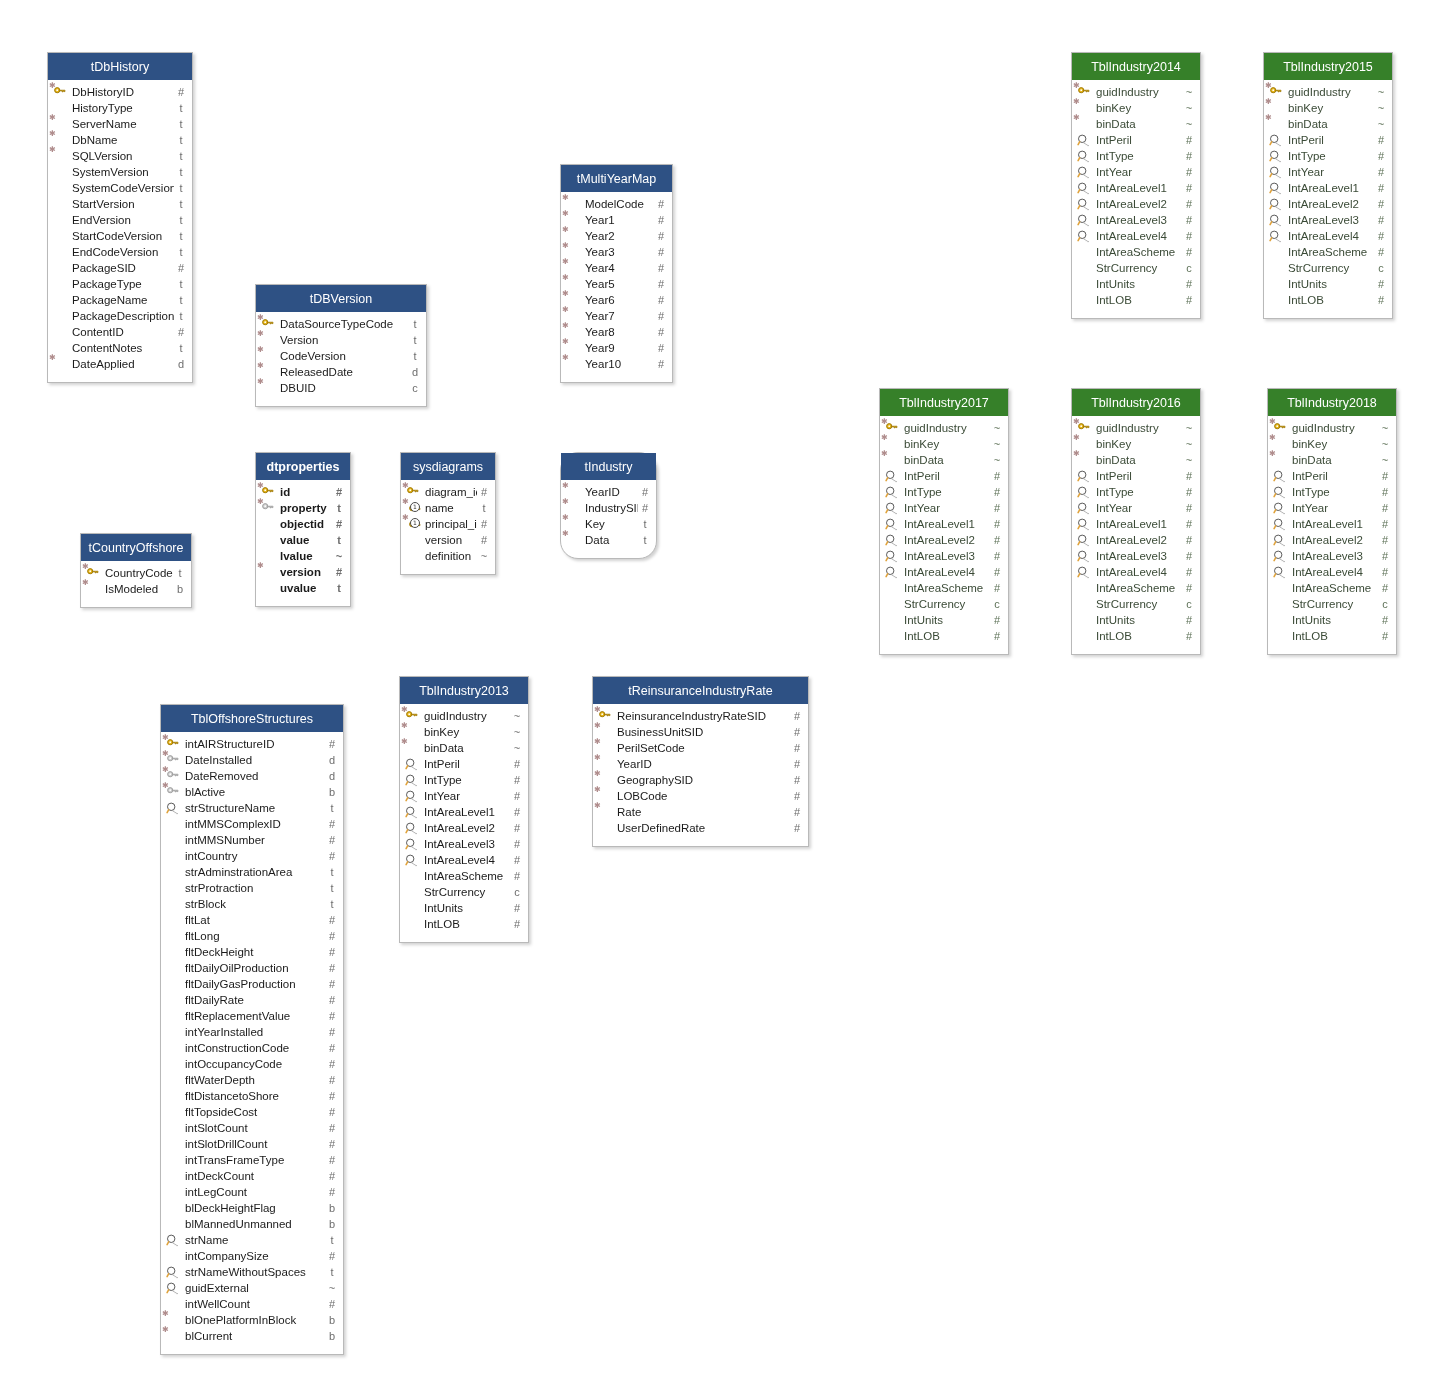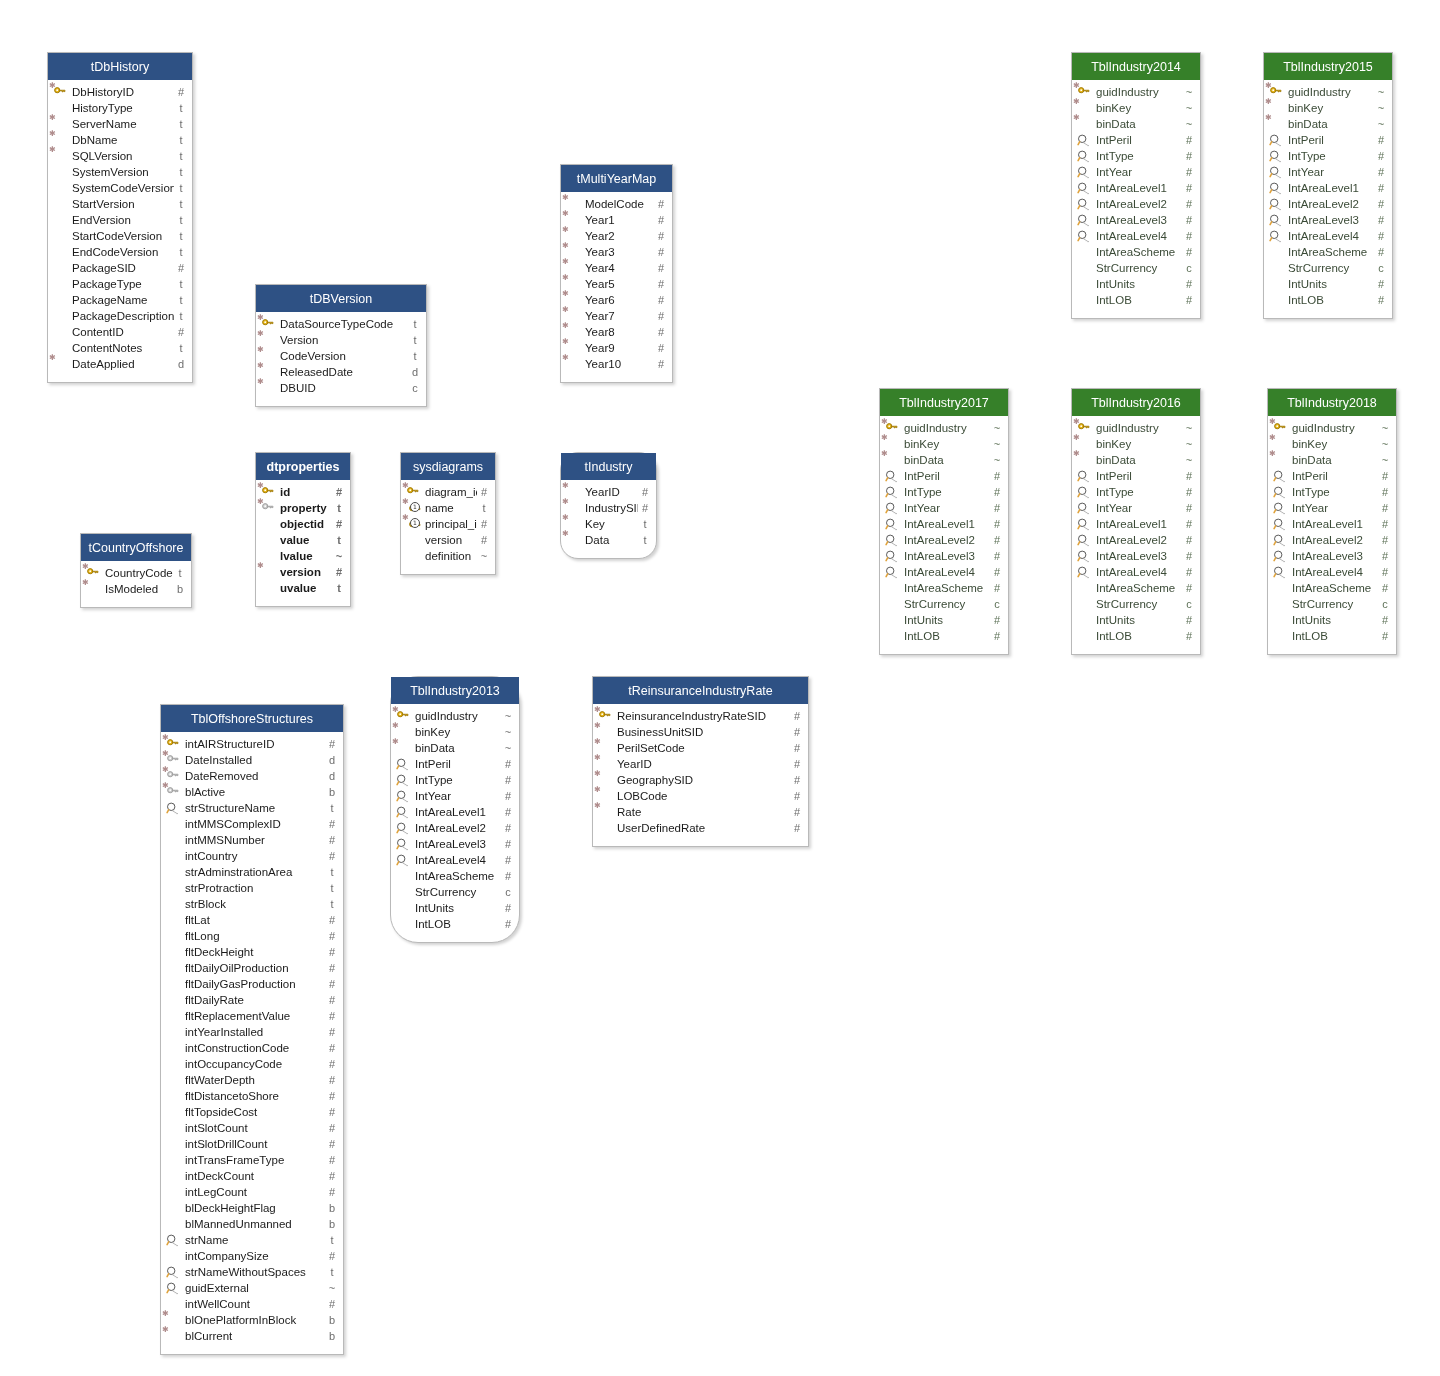--- a/index.html
+++ b/index.html
@@ -847,21 +847,21 @@
           <span class="icon-cell">
             <span class="ic-wrap">
               <span class="star">✱</span>
             </span>
           </span>
           <span class="col-name">blCurrent</span>
           <span class="col-type">b</span>
         </div>
       </div>
     </div>
-    <div class="entity blue" style="left: 390px; top: 676px; width: 130px; border-radius: 28px;">
+    <div class="entity blue" style="left: 399px; top: 676px; width: 130px;">
       <div class="entity-header">TblIndustry2013</div>
       <div class="entity-body">
         <div class="row">
           <span class="icon-cell">
             <span class="ic-wrap">
               <span class="star">✱</span>
               <svg width="12" height="11" viewBox="0 0 12 11">
                 <circle cx="3.2" cy="4.2" r="2.6" fill="#e8b71a" stroke="#9a7300" stroke-width="0.9"></circle>
                 <circle cx="3.2" cy="4.2" r="0.9" fill="#ffffff"></circle>
                 <path d="M5.4 4.2 L11 4.2 L11 5.6 L9.9 5.6 L9.9 4.9 L9.1 4.9 L9.1 5.9 L8.2 5.9 L8.2 4.9 L5.4 4.9 Z" fill="#e8b71a" stroke="#9a7300" stroke-width="0.7" stroke-linejoin="round"></path>

